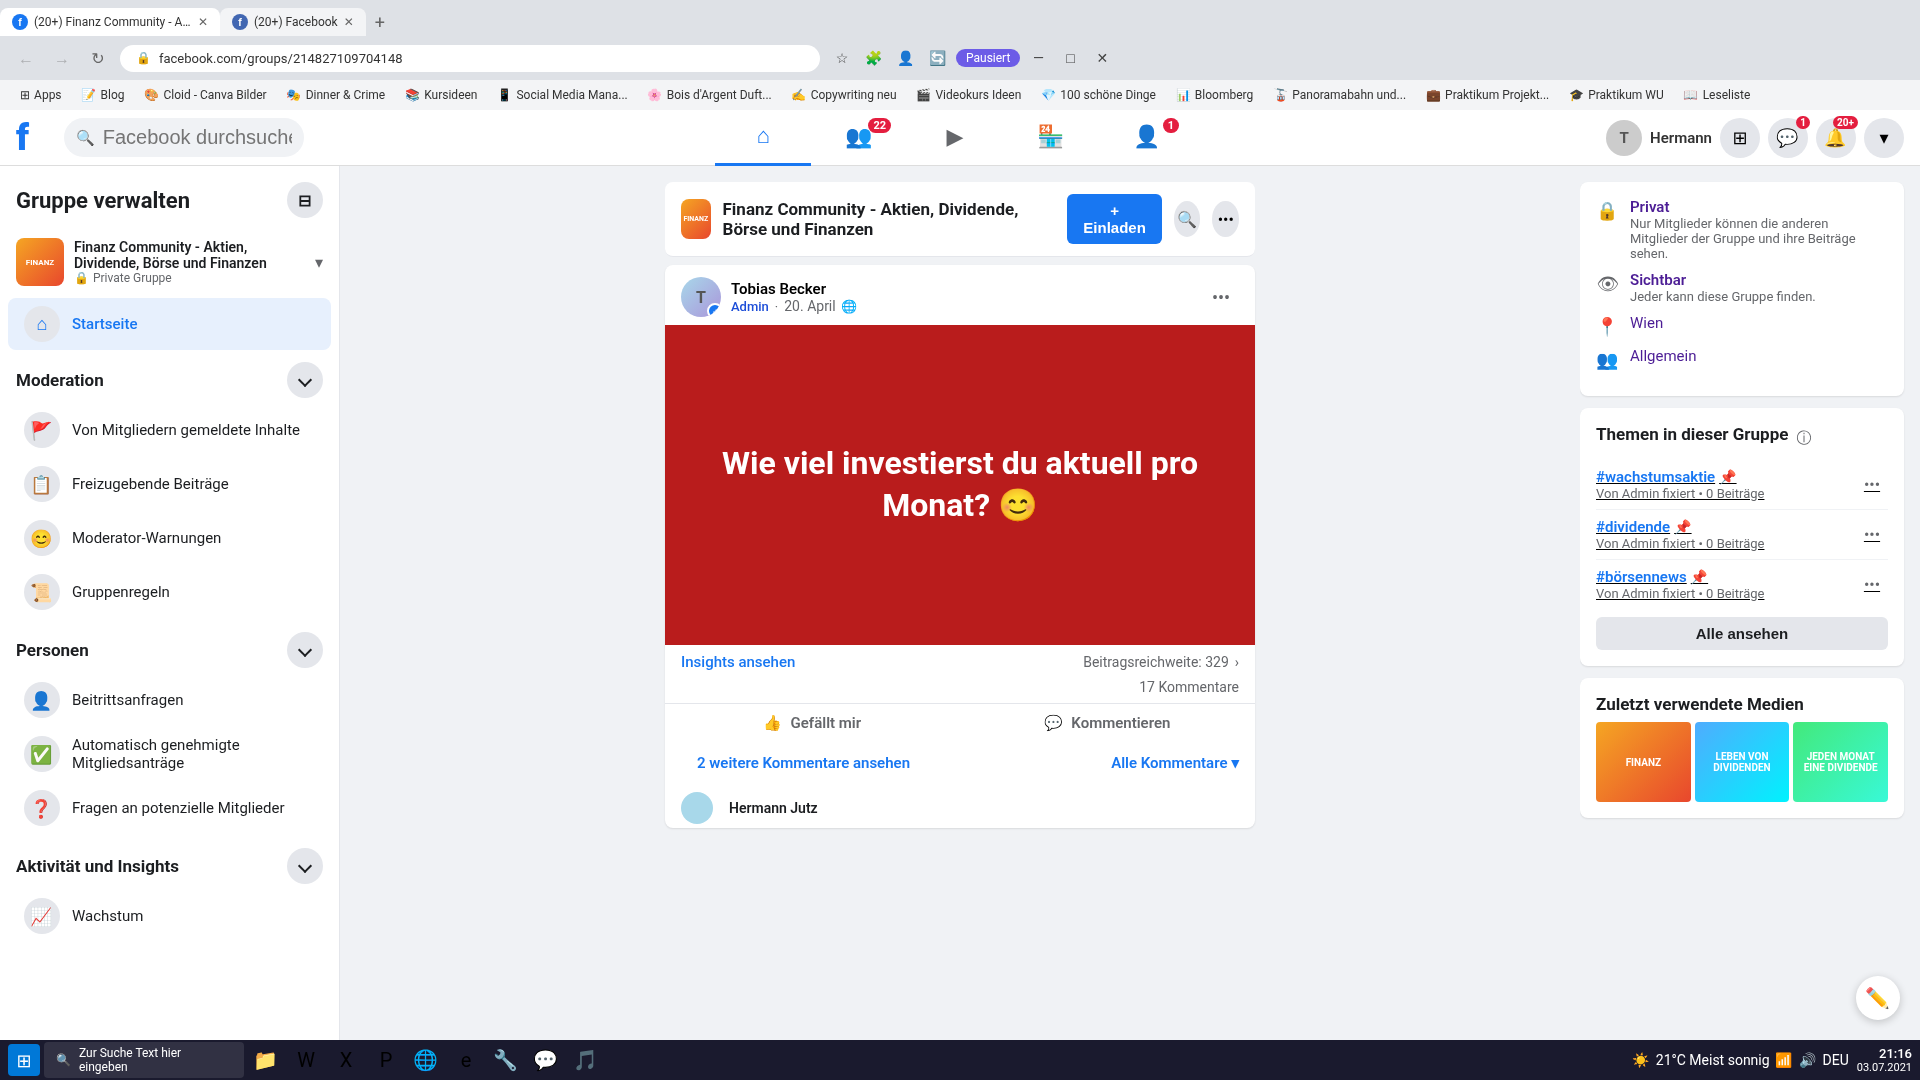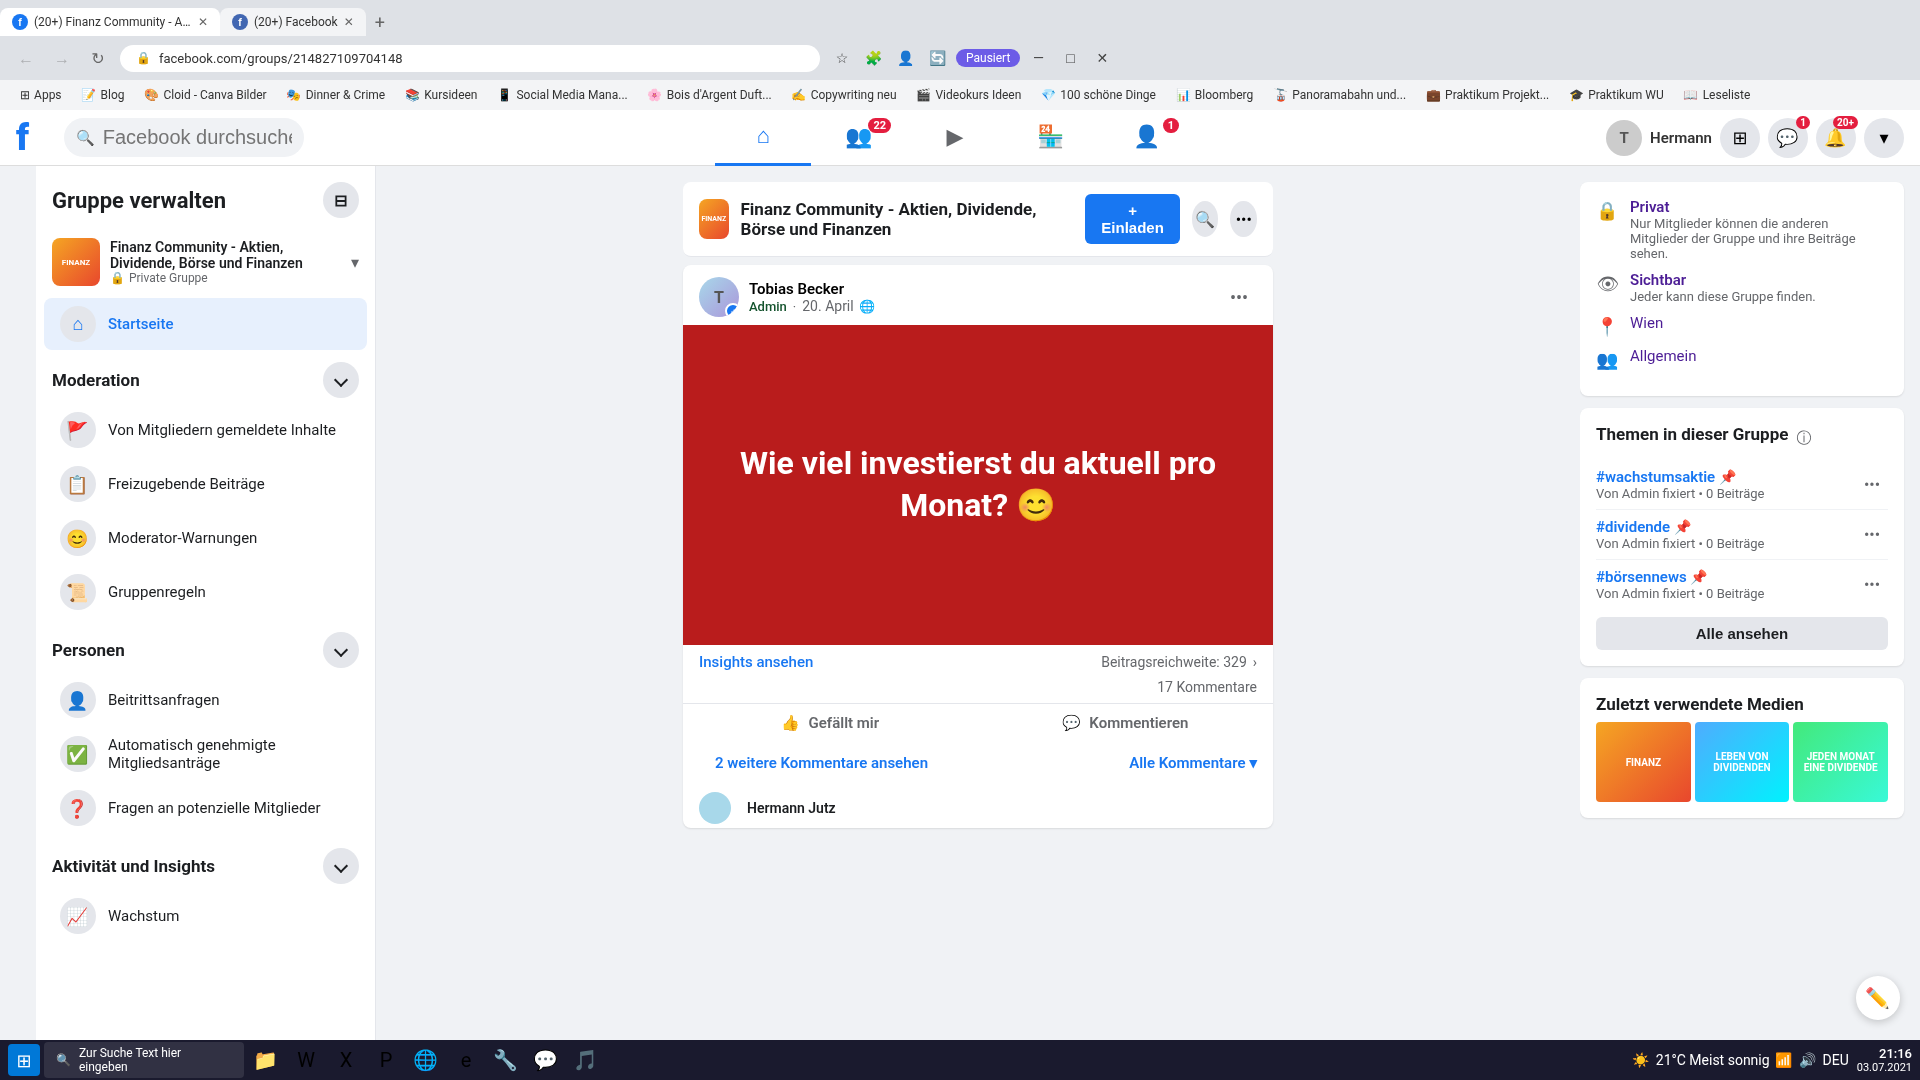--- a/index.html
+++ b/index.html
@@ -38,21 +38,21 @@
     .fb-nav-item.active { color: #1877f2; border-bottom: 3px solid #1877f2; }
     .fb-nav-badge { position: absolute; top: 8px; right: 16px; background: #e41e3f; color: white; border-radius: 10px; font-size: 11px; font-weight: bold; padding: 1px 5px; }
     .fb-header-right { display: flex; align-items: center; gap: 8px; margin-left: auto; }
     .fb-icon-btn { width: 40px; height: 40px; border-radius: 50%; background: #e4e6eb; display: flex; align-items: center; justify-content: center; cursor: pointer; font-size: 18px; position: relative; }
     .fb-icon-badge { position: absolute; top: -2px; right: -2px; background: #e41e3f; color: white; border-radius: 10px; font-size: 10px; font-weight: bold; padding: 1px 4px; }
     .fb-user { display: flex; align-items: center; gap: 8px; cursor: pointer; }
     .fb-avatar { width: 36px; height: 36px; border-radius: 50%; background: #ccc; overflow: hidden; display: flex; align-items: center; justify-content: center; font-weight: bold; color: #555; }
     .fb-username { font-size: 15px; font-weight: 600; color: #333; }
 
     
-    .main-layout { display: flex; height: calc(1080px - 56px - 36px - 44px - 30px); margin-left: 36px; }
+    .main-layout { display: flex; height: calc(1080px - 56px - 36px - 44px - 30px); }
 
     
     .left-sidebar { width: 340px; background: #fff; border-right: 1px solid #e4e6eb; overflow-y: auto; flex-shrink: 0; padding: 16px 0; }
     .sidebar-header { padding: 0 16px 12px 16px; }
     .sidebar-title { font-size: 22px; font-weight: 700; color: #1c1e21; display: flex; align-items: center; justify-content: space-between; }
     .sidebar-manage-icon { width: 36px; height: 36px; border-radius: 50%; background: #e4e6eb; display: flex; align-items: center; justify-content: center; cursor: pointer; font-size: 16px; }
     .group-info-card { display: flex; align-items: center; gap: 10px; padding: 8px 16px 12px 16px; cursor: pointer; }
     .group-avatar { width: 48px; height: 48px; border-radius: 8px; background: linear-gradient(135deg, #f5a623, #e8472d); display: flex; align-items: center; justify-content: center; color: white; font-size: 10px; font-weight: bold; text-align: center; flex-shrink: 0; }
     .group-name { font-size: 14px; font-weight: 600; color: #1c1e21; }
     .group-privacy { font-size: 12px; color: #65676b; display: flex; align-items: center; gap: 4px; }
@@ -106,21 +106,21 @@
 
     
     .right-sidebar { width: 340px; background: transparent; overflow-y: auto; flex-shrink: 0; padding: 16px 16px 16px 0; }
     .right-card { background: #fff; border-radius: 8px; box-shadow: 0 1px 2px rgba(0,0,0,0.1); padding: 16px; margin-bottom: 12px; }
     .right-card-title { font-size: 17px; font-weight: 700; color: #1c1e21; margin-bottom: 8px; }
     .info-row { display: flex; align-items: flex-start; gap: 10px; margin-bottom: 10px; }
     .info-icon { font-size: 18px; color: #65676b; width: 24px; text-align: center; flex-shrink: 0; margin-top: 2px; }
     .info-text { font-size: 15px; color: #4c1d95; }
     .info-subtext { font-size: 13px; color: #65676b; }
     .tag-list { margin-top: 8px; }
-    .tag-item { display: flex; align-items: flex-start; justify-content: space-between; padding: 8px 0; border-bottom: 1px solid #f0f2f5; }
+    .tag-item { display: flex; align-items: flex-start; justify-content: space-between; padding: 8px 0; border-bottom: 1px solid #f0f2f5; text-decoration: underline; }
     .tag-item:last-child { border-bottom: none; }
     .tag-name { font-size: 15px; font-weight: 600; color: #1877f2; cursor: pointer; display: flex; align-items: center; gap: 4px; }
     .tag-name .pinned { color: #65676b; font-size: 14px; }
     .tag-meta { font-size: 13px; color: #65676b; }
     .tag-more-btn { width: 32px; height: 32px; border-radius: 50%; display: flex; align-items: center; justify-content: center; cursor: pointer; font-size: 16px; color: #65676b; }
     .see-all-btn { width: 100%; background: #e4e6eb; color: #1c1e21; border: none; border-radius: 6px; padding: 8px; font-size: 15px; font-weight: 600; cursor: pointer; text-align: center; margin-top: 8px; }
     .media-grid { display: grid; grid-template-columns: repeat(3, 1fr); gap: 4px; margin-top: 8px; }
     .media-thumb { height: 80px; border-radius: 4px; overflow: hidden; }
     .media-thumb-placeholder { width: 100%; height: 100%; background: linear-gradient(135deg, #f5a623, #e8472d); display: flex; align-items: center; justify-content: center; color: white; font-size: 10px; font-weight: bold; text-align: center; padding: 4px; }
     .media-thumb-placeholder.blue { background: linear-gradient(135deg, #4facfe, #00f2fe); }
@@ -387,21 +387,21 @@
         <div class="post-header">
           <div class="post-avatar">
             <div class="post-avatar-img">T</div>
             <div class="admin-badge"></div>
           </div>
           <div class="post-meta">
             <div>
               <span style="font-weight:600;font-size:15px;">Tobias Becker</span>
             </div>
             <div style="display:flex;align-items:center;gap:6px;">
-              <span style="color:#14532d;font-size:13px;font-weight:500;">Admin</span>
+              <span style="color:#1d4ed8;font-size:13px;font-weight:500;">Admin</span>
               <span style="color:#65676b;font-size:13px;">·</span>
               <span style="color:#65676b;font-size:14px;">20. April</span>
               <span style="color:#65676b;font-size:13px;">🌐</span>
             </div>
           </div>
           <div class="post-more">•••</div>
         </div>
 
         <div class="post-image">
           <div class="post-image-text">Wie viel investierst du aktuell pro Monat? 😊</div>

